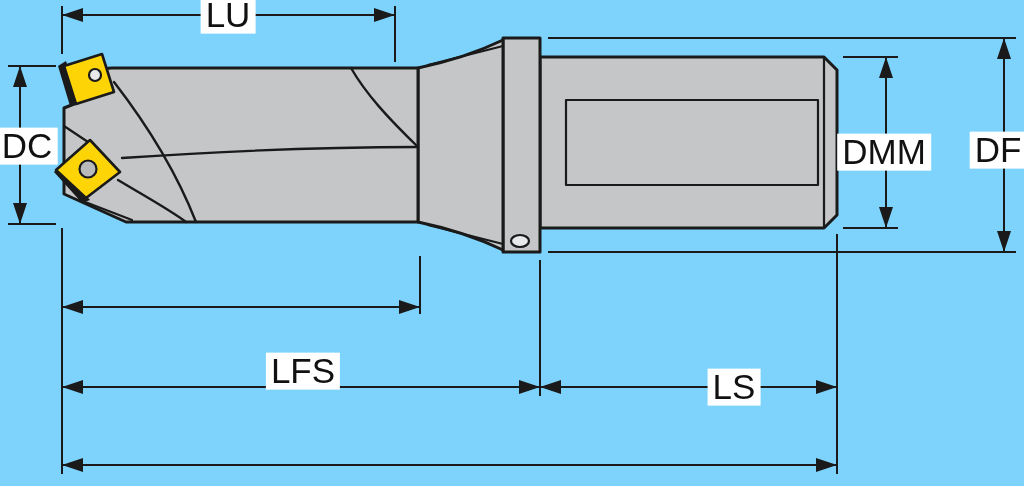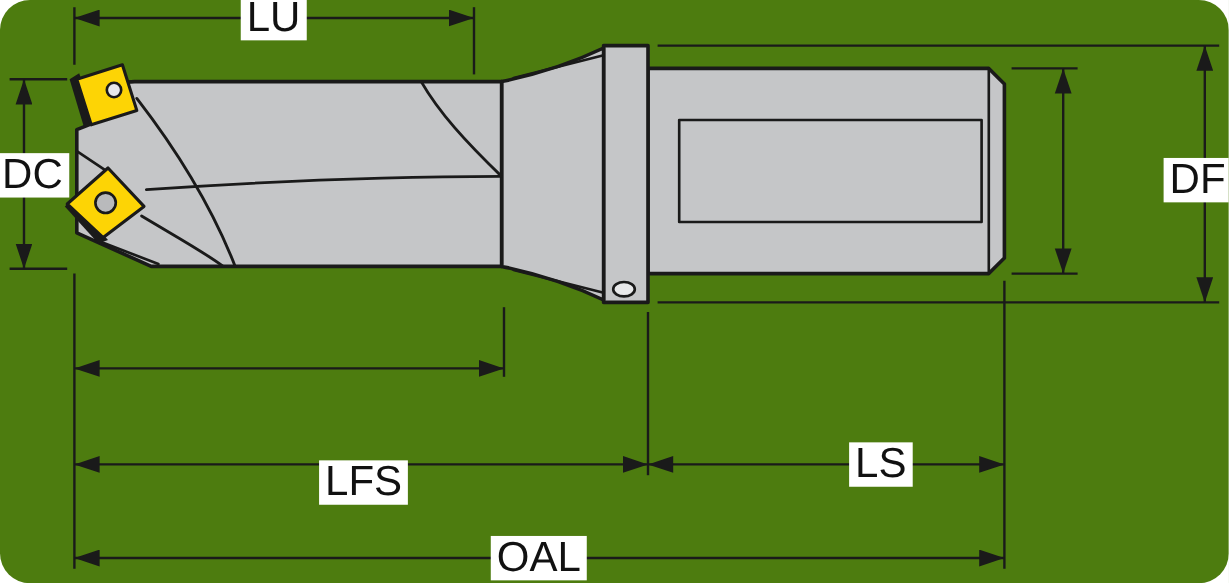--- a/index.html
+++ b/index.html
@@ -1,23 +1,22 @@
 <!DOCTYPE html>
 <html><head>
 <meta charset="utf-8">
 <style>
   html, body { margin: 0; padding: 0; background: #ffffff; }
   #stage {
     position: relative;
     width: 1024px;
     height: 486px;
-    background: #4d7c0f;
+    background: #7dd3fc;
     overflow: hidden;
     font-family: "Liberation Sans", sans-serif;
-    border-radius: 25px;
   }
   #stage svg { position: absolute; left: 0; top: 0; }
   .dim-label {
     position: absolute;
     transform: translate(-50%, -50%);
     background: #ffffff;
     color: #111111;
     font-size: 35px;
     line-height: 1.05;
     padding: 0 5px;
@@ -94,18 +93,18 @@
       <circle stroke-width="2.2" cx="95" cy="75" r="6" fill="#e8e9ea"></circle>
       <path stroke-width="2.6" fill="#fdd405" d="M56,170 L90,140 L120,172 L86,198 Z"></path>
       <circle stroke-width="2.2" cx="88" cy="169" r="8.5" fill="#b9babc"></circle>
 
       <ellipse stroke-width="2.2" cx="520" cy="241" rx="9" ry="6" fill="#e8e9ea"></ellipse>
     </g>
   </svg>
 
   <div class="dim-label" style="left:228px; top:15px">LU</div>
   <div class="dim-label" style="left:27px;  top:146px">DC</div>
+  <div class="dim-label" style="left:884px; top:152px">DMM</div>
   <div class="dim-label" style="left:998px; top:150px">DF</div>
-  <div class="dim-label" style="left:303px; top:402px">LFS</div>
+  <div class="dim-label" style="left:303px; top:371px">LFS</div>
   <div class="dim-label" style="left:734px; top:387px">LS</div>
-  <div class="dim-label" style="left:449px; top:465px">OAL</div>
 
 </div>
 
 </body></html>

